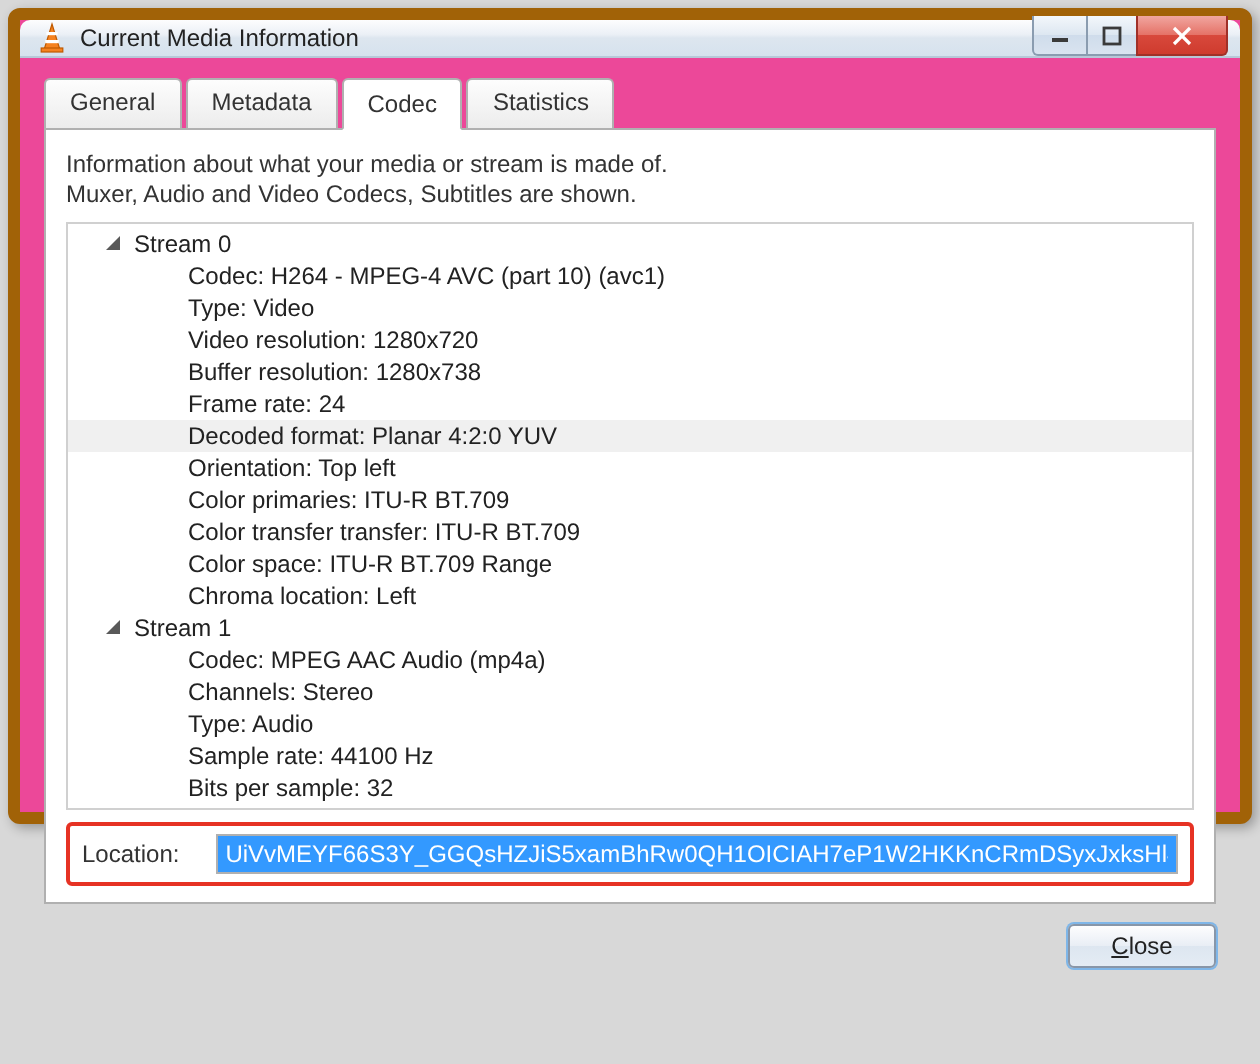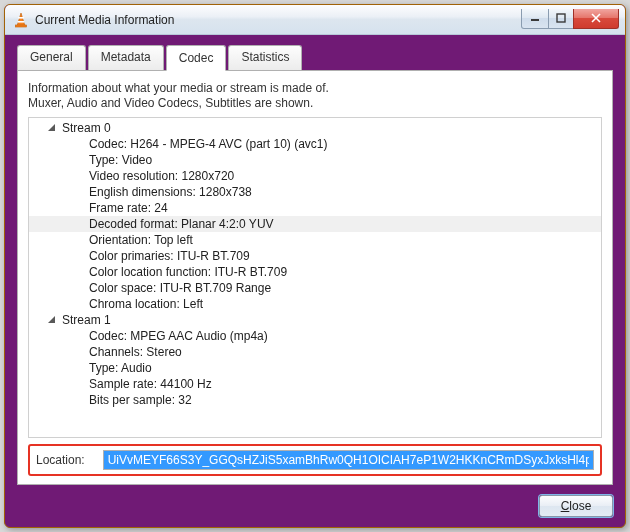--- a/index.html
+++ b/index.html
@@ -1,18 +1,18 @@
 <!DOCTYPE html>
 <html><head>
 <meta charset="utf-8">
 <style>
 * { box-sizing: border-box; margin: 0; padding: 0; font-family: "Segoe UI", Tahoma, sans-serif; font-size: 12px; }
 body { background: #d8d8d8; width: 630px; height: 532px; overflow: hidden; }
 
-.window { width: 622px; height: 524px; margin: 4px; background: #701a75; border: 1px solid #a16207; border-radius: 6px; box-shadow: 2px 2px 6px rgba(0,0,0,0.3); display: flex; flex-direction: column; }
+.window { width: 622px; height: 408px; margin: 4px; background: #ec4899; border: 6px solid #a16207; border-radius: 6px; box-shadow: 2px 2px 6px rgba(0,0,0,0.3); display: flex; flex-direction: column; }
 
 .titlebar { height: 30px; background: linear-gradient(to bottom, #fdfdfe 0%, #ebf0f6 40%, #dde6ef 50%, #d6e2ee 100%); border-bottom: 1px solid #b8c8d8; border-radius: 5px 5px 0 0; display: flex; align-items: center; padding: 0 0 0 8px; }
 .titlebar-icon { width: 16px; height: 16px; margin-right: 6px; }
 .titlebar-title { flex: 1; color: #222; font-size: 12px; }
 .win-btns { display: flex; height: 20px; margin-top: -2px; }
 .win-btn { height: 20px; display: flex; align-items: center; justify-content: center; border: 1px solid #8a9cb0; border-top: none; margin-left: -1px; background: linear-gradient(to bottom, #f3f7fb, #dde7f1 49%, #cfdceb 50%, #d9e4f0); }
 .win-min { width: 28px; border-radius: 0 0 0 3px; }
 .win-max { width: 26px; }
 .win-close { width: 46px; border-radius: 0 0 3px 0; background: linear-gradient(to bottom, #f1a6a0, #e57368 49%, #d8493c 50%, #cf3b2e); border-color: #a03028; margin-right: 6px; }
 .win-btn svg { display:block; }
@@ -97,26 +97,26 @@
         <div class="tree" id="tree">
             <div class="stream-hdr">
               <span class="tri"><svg width="9" height="9" viewBox="0 0 9 9">
                   <polygon points="1,8 8,8 8,1" fill="#595959"></polygon>
                 </svg></span>
               <span>Stream 0</span>
             </div>
             <div class="row">Codec: H264 - MPEG-4 AVC (part 10) (avc1)</div>
             <div class="row">Type: Video</div>
             <div class="row">Video resolution: 1280x720</div>
-            <div class="row">English dimensions: 1280x738</div>
+            <div class="row">Buffer resolution: 1280x738</div>
             <div class="row">Frame rate: 24</div>
             <div class="row sel">Decoded format: Planar 4:2:0 YUV</div>
             <div class="row">Orientation: Top left</div>
             <div class="row">Color primaries: ITU-R BT.709</div>
-            <div class="row">Color location function: ITU-R BT.709</div>
+            <div class="row">Color transfer transfer: ITU-R BT.709</div>
             <div class="row">Color space: ITU-R BT.709 Range</div>
             <div class="row">Chroma location: Left</div>
             <div class="stream-hdr">
               <span class="tri"><svg width="9" height="9" viewBox="0 0 9 9">
                   <polygon points="1,8 8,8 8,1" fill="#595959"></polygon>
                 </svg></span>
               <span>Stream 1</span>
             </div>
             <div class="row">Codec: MPEG AAC Audio (mp4a)</div>
             <div class="row">Channels: Stereo</div>

